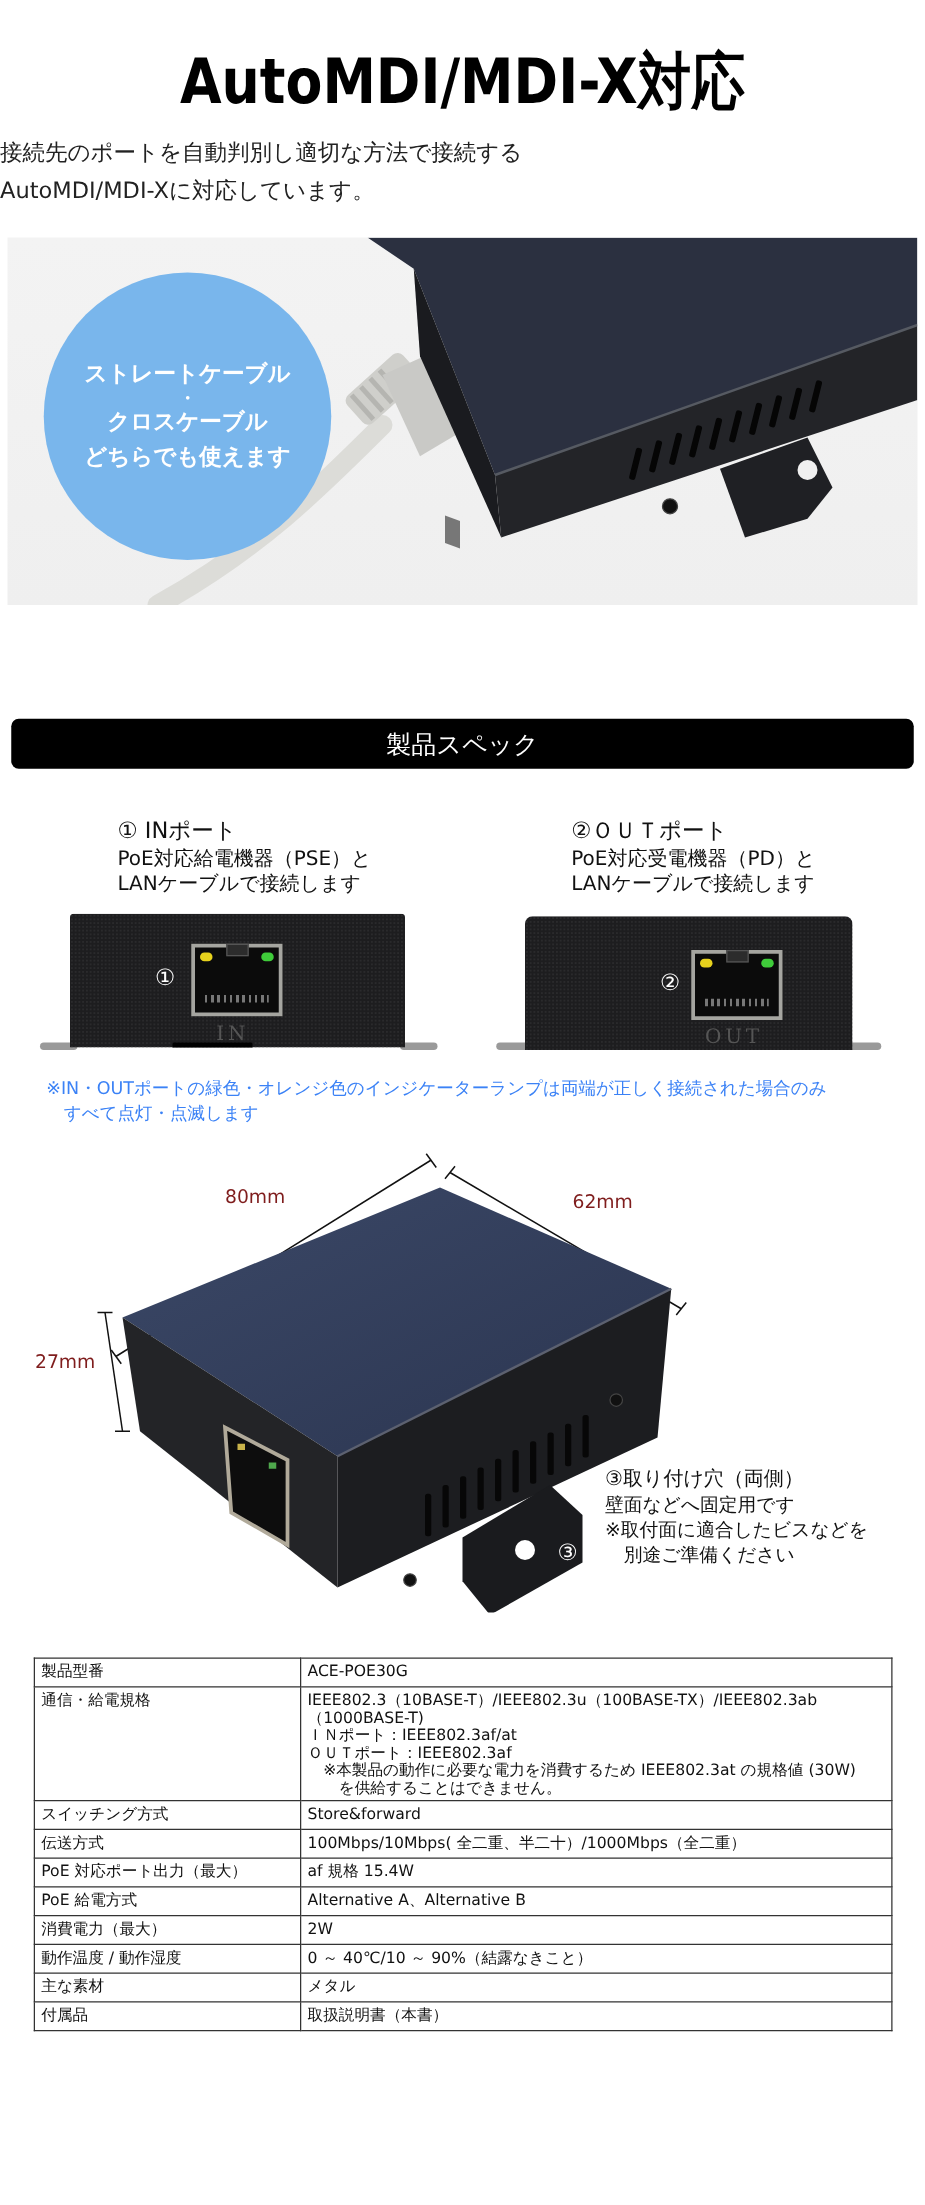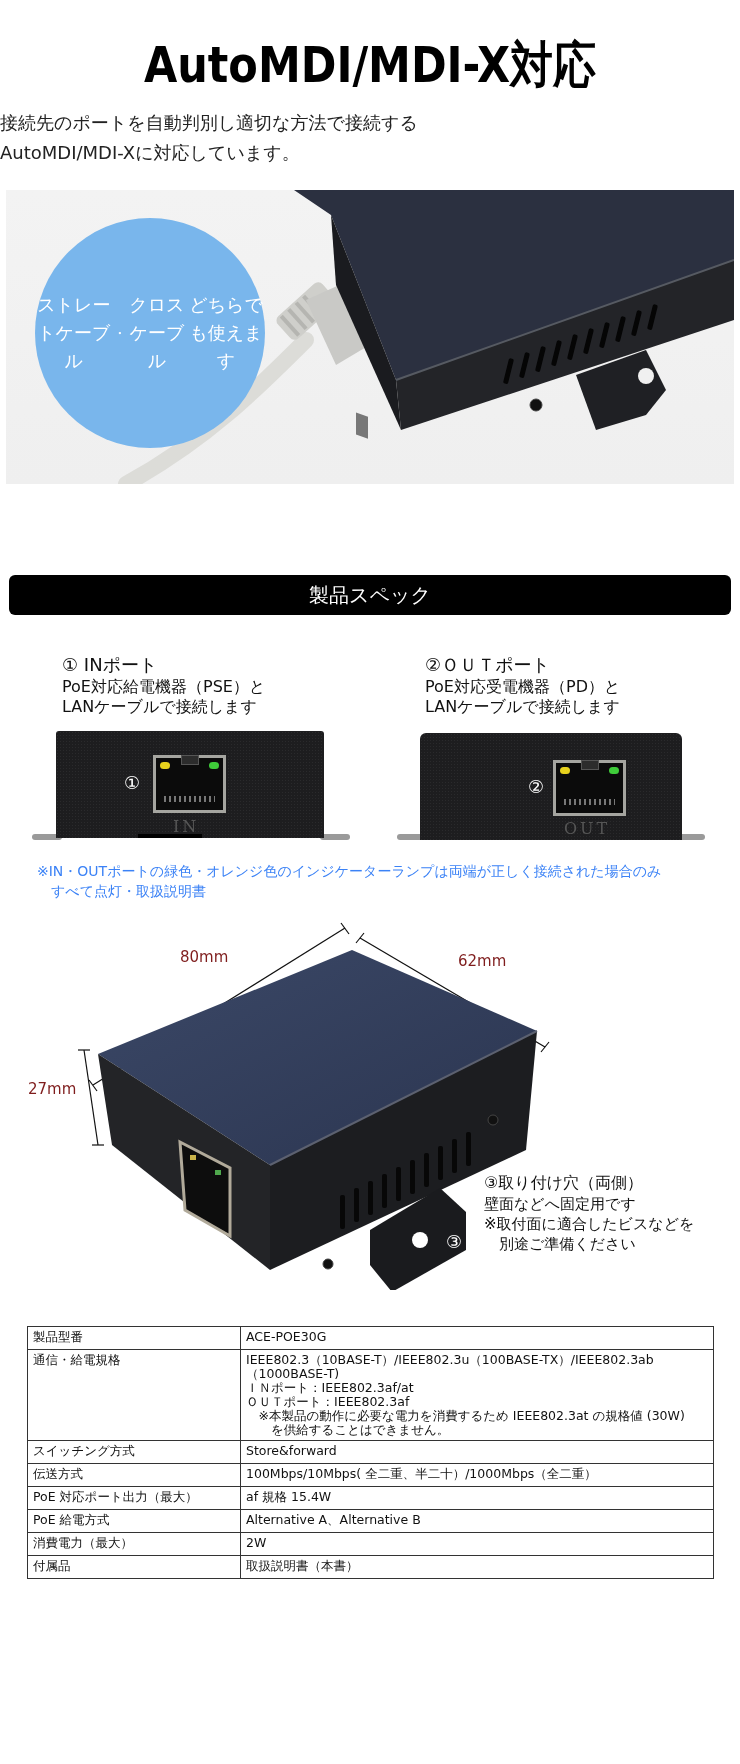--- a/index.html
+++ b/index.html
@@ -22,34 +22,34 @@
 
   
   .photo1 {
     position: absolute; left: 6px; top: 190px; width: 728px; height: 294px;
     background: linear-gradient(180deg, #f3f3f3 0%, #efefef 100%);
     overflow: hidden;
   }
   .bubble {
     position: absolute; left: 29px; top: 28px; width: 230px; height: 230px;
     border-radius: 50%; background: #79b6ec;
-    display: flex; flex-direction: row; align-items: center; justify-content: center;
-    color: #fff; font-weight: normal; font-size: 18px; line-height: 28px; text-align: center;
+    display: flex; flex-direction: column; align-items: center; justify-content: center;
+    color: #fff; font-weight: bold; font-size: 18px; line-height: 28px; text-align: center;
   }
   .bubble .dot { font-size: 14px; line-height: 10px; }
 
   
   .section-bar {
     position: absolute; left: 9px; top: 575px; width: 722px; height: 40px;
     background: #000; border-radius: 6px;
     color: #fff; text-align: center; font-size: 20px; line-height: 40px;
   }
 
   
-  .port-desc { position: absolute; font-size: 16px; line-height: 20px; color: #111; }
+  .port-desc { position: absolute; font-size: 16px; line-height: 20px; color: #111; margin-left: 32px; }
   .port-desc .pt { font-size: 18px; line-height: 24px; }
 
   .device {
     position: absolute; background: #1d1d1f;
     background-image: radial-gradient(#2a2a2c 1px, transparent 1px);
     background-size: 3px 3px;
   }
   .tab { position: absolute; height: 6px; background: #9a9a9a; border-radius: 3px; }
   .rj45 {
     position: absolute; border: 3px solid #a5a5a0; background: #0b0b0b;
@@ -177,21 +177,21 @@
     <div class="led y"></div>
     <div class="led g"></div>
     <div class="pins"></div>
   </div>
   <div class="port-num" style="left:108px;top:43px">②</div>
   <div class="port-label" style="left:144px;top:86px">OUT</div>
 </div>
 
 <div class="note">
   <div>※IN・OUTポートの緑色・オレンジ色のインジケーターランプは両端が正しく接続された場合のみ</div>
-  <div>　すべて点灯・取扱説明書</div>
+  <div>　すべて点灯・点滅します</div>
 </div>
 
 <svg class="abs" style="left:0;top:920px" width="740" height="370" viewBox="0 0 740 370">
   <defs>
     <linearGradient id="topG" x1="0" y1="0" x2="1" y2="1">
       <stop offset="0" stop-color="#3b4867"></stop>
       <stop offset="1" stop-color="#2b3550"></stop>
     </linearGradient>
   </defs>
 
@@ -277,17 +277,25 @@
     </tr>
     <tr class="single">
       <td class="k">PoE 給電方式</td>
       <td>Alternative A、Alternative B</td>
     </tr>
     <tr class="single">
       <td class="k">消費電力（最大）</td>
       <td>2W</td>
     </tr>
     <tr class="single">
+      <td class="k">動作温度 / 動作湿度</td>
+      <td>0 ～ 40℃/10 ～ 90%（結露なきこと）</td>
+    </tr>
+    <tr class="single">
+      <td class="k">主な素材</td>
+      <td>メタル</td>
+    </tr>
+    <tr class="single">
       <td class="k">付属品</td>
       <td>取扱説明書（本書）</td>
     </tr>
   </tbody>
 </table>
 
 </body></html>

